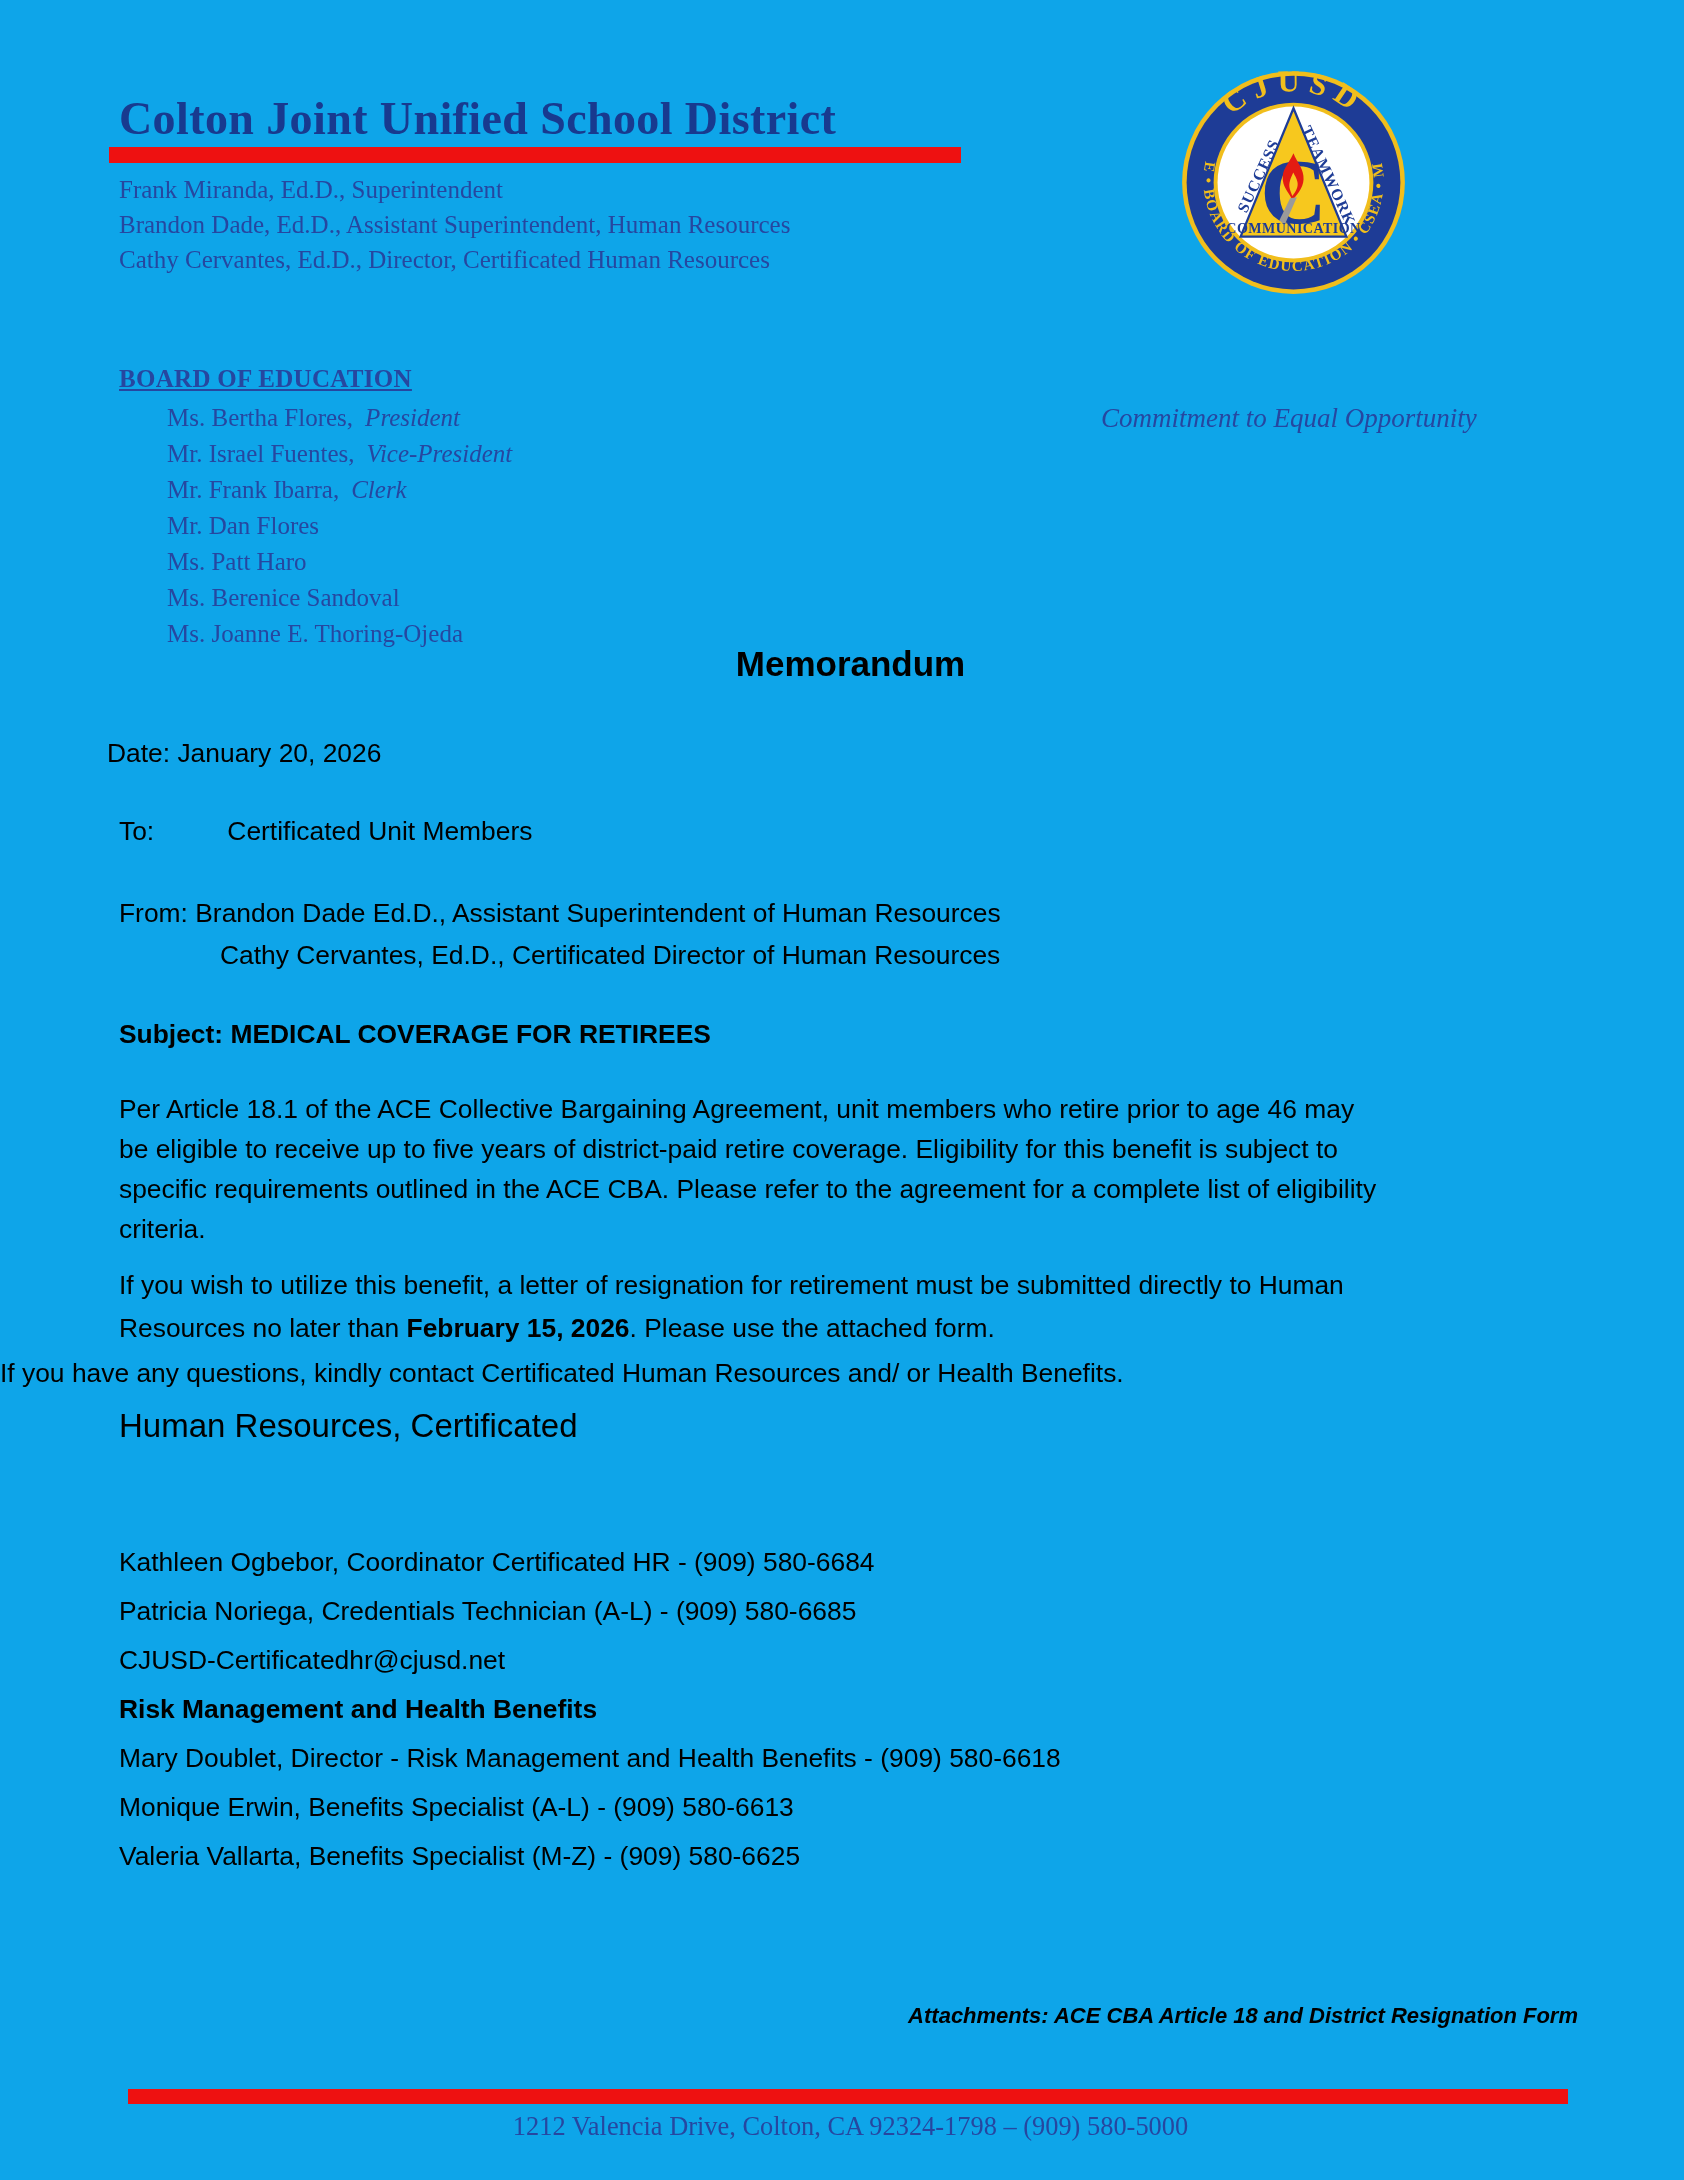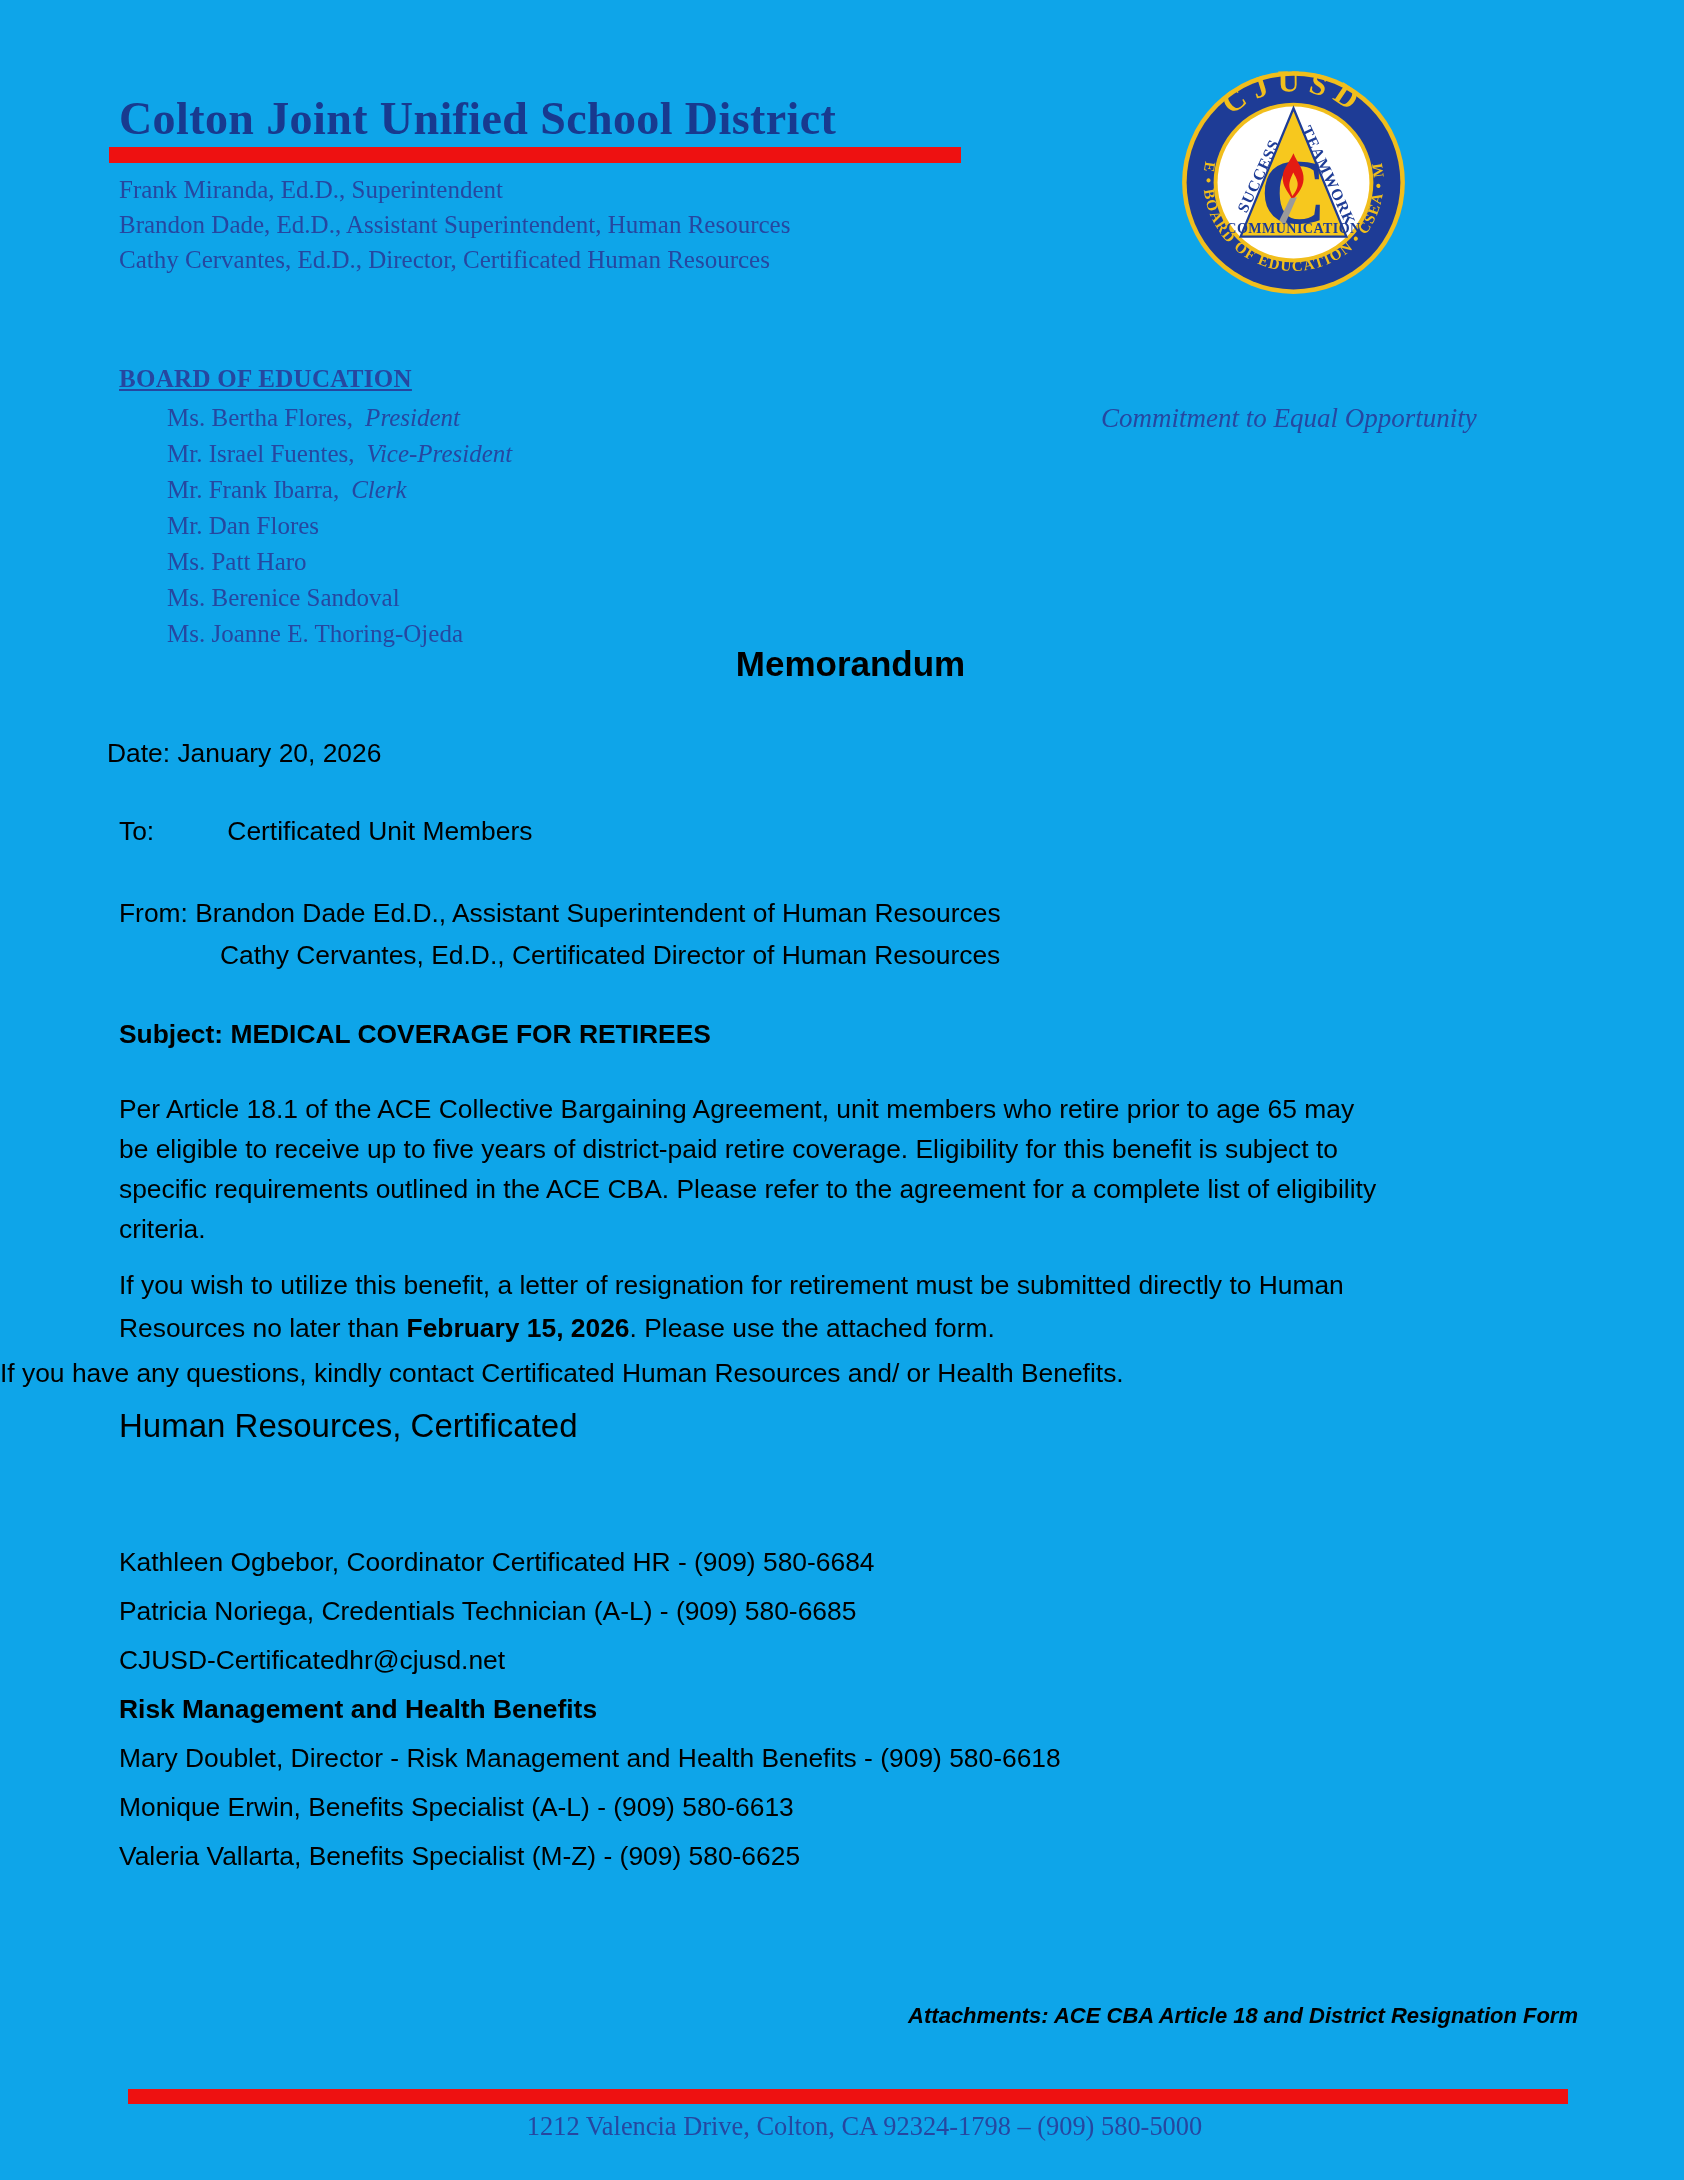--- a/index.html
+++ b/index.html
@@ -39,21 +39,21 @@
   .para2{top:1264px;}
   .para2 div{line-height:43px;}
   .para3{top:1353px;font-size:26.4px;line-height:40px;white-space:nowrap;}
   .hr-head{left:119px;top:1407px;font-size:33px;font-weight:400;white-space:nowrap;}
   .contacts{left:119px;top:1538px;font-size:26.4px;line-height:49px;white-space:nowrap;}
   .contacts .b{font-weight:700;}
   .attachments{right:107px;top:2003px;font-size:22px;font-weight:700;font-style:italic;white-space:nowrap;}
 
   
   .footer-rule{left:128px;top:2089px;width:1440px;height:14.5px;background:#ee1111;}
-  .footer-text{left:133px;top:2111px;width:1463px;text-align:center;
+  .footer-text{left:119px;top:2111px;width:1463px;text-align:center;
     font-family:"Liberation Serif","DejaVu Serif",serif;font-size:26.4px;color:#2647a0;}
 </style>
 </head>
 <body>
 
 <div class="page">
 
   <div class="abs district-title">Colton Joint Unified School District</div>
   <div class="abs title-rule"></div>
 
@@ -115,21 +115,21 @@
 
   <div class="abs memo-line from-line1">
     <span>From:</span>
     <span>Brandon Dade Ed.D., Assistant Superintendent of Human Resources</span>
   </div>
   <div class="abs memo-line from-line2">Cathy Cervantes, Ed.D., Certificated Director of Human Resources</div>
 
   <div class="abs memo-line subject-line">Subject: MEDICAL COVERAGE FOR RETIREES</div>
 
   <div class="abs para para1">
-      <div>Per Article 18.1 of the ACE Collective Bargaining Agreement, unit members who retire prior to age 65 may</div>
+      <div>Per Article 18.1 of the ACE Collective Bargaining Agreement, unit members who retire prior to age 46 may</div>
       <div>be eligible to receive up to five years of district-paid retire coverage. Eligibility for this benefit is subject to</div>
       <div>specific requirements outlined in the ACE CBA. Please refer to the agreement for a complete list of eligibility</div>
       <div>criteria.</div>
     </div>
 
   <div class="abs para para2">
     <div>If you wish to utilize this benefit, a letter of resignation for retirement must be submitted directly to Human</div>
     <div>
       <span>Resources no later than </span><span style="font-weight:700">February 15, 2026</span><span>. Please use the attached form.</span>
     </div>

